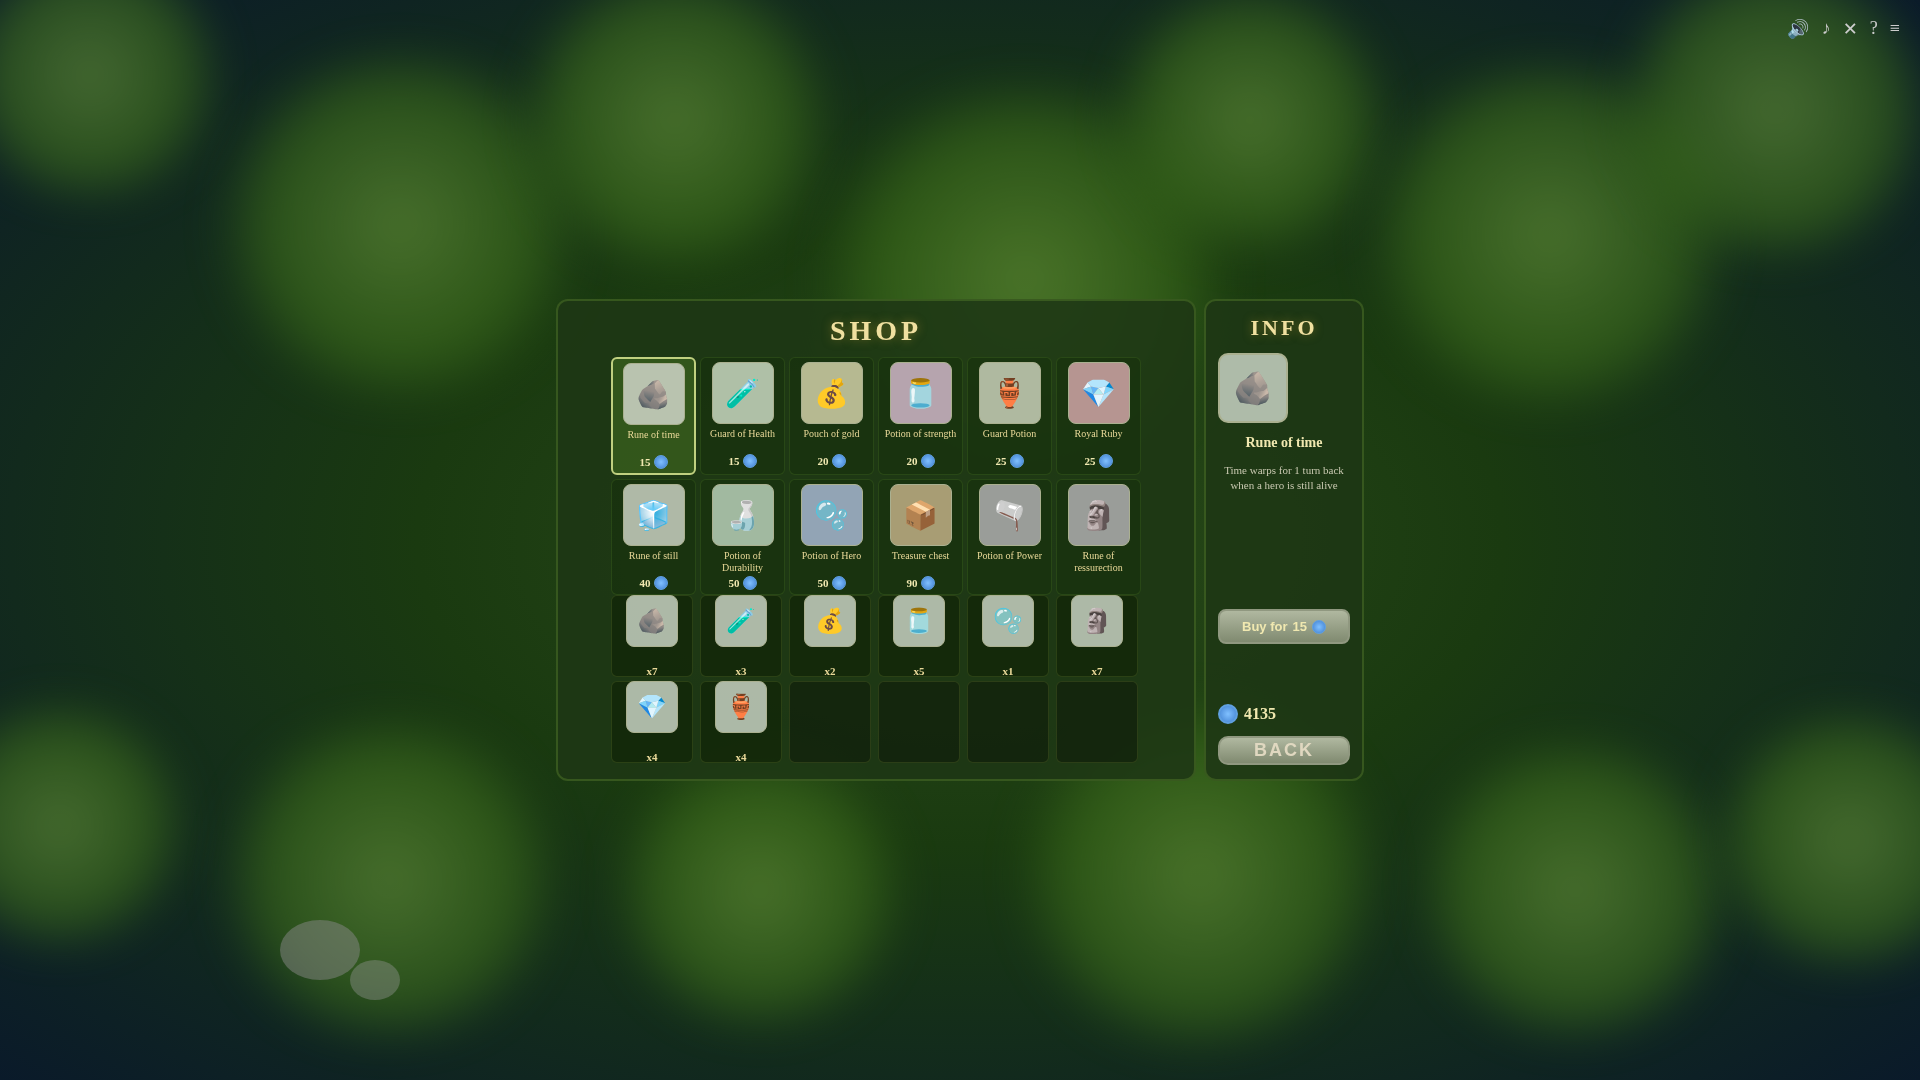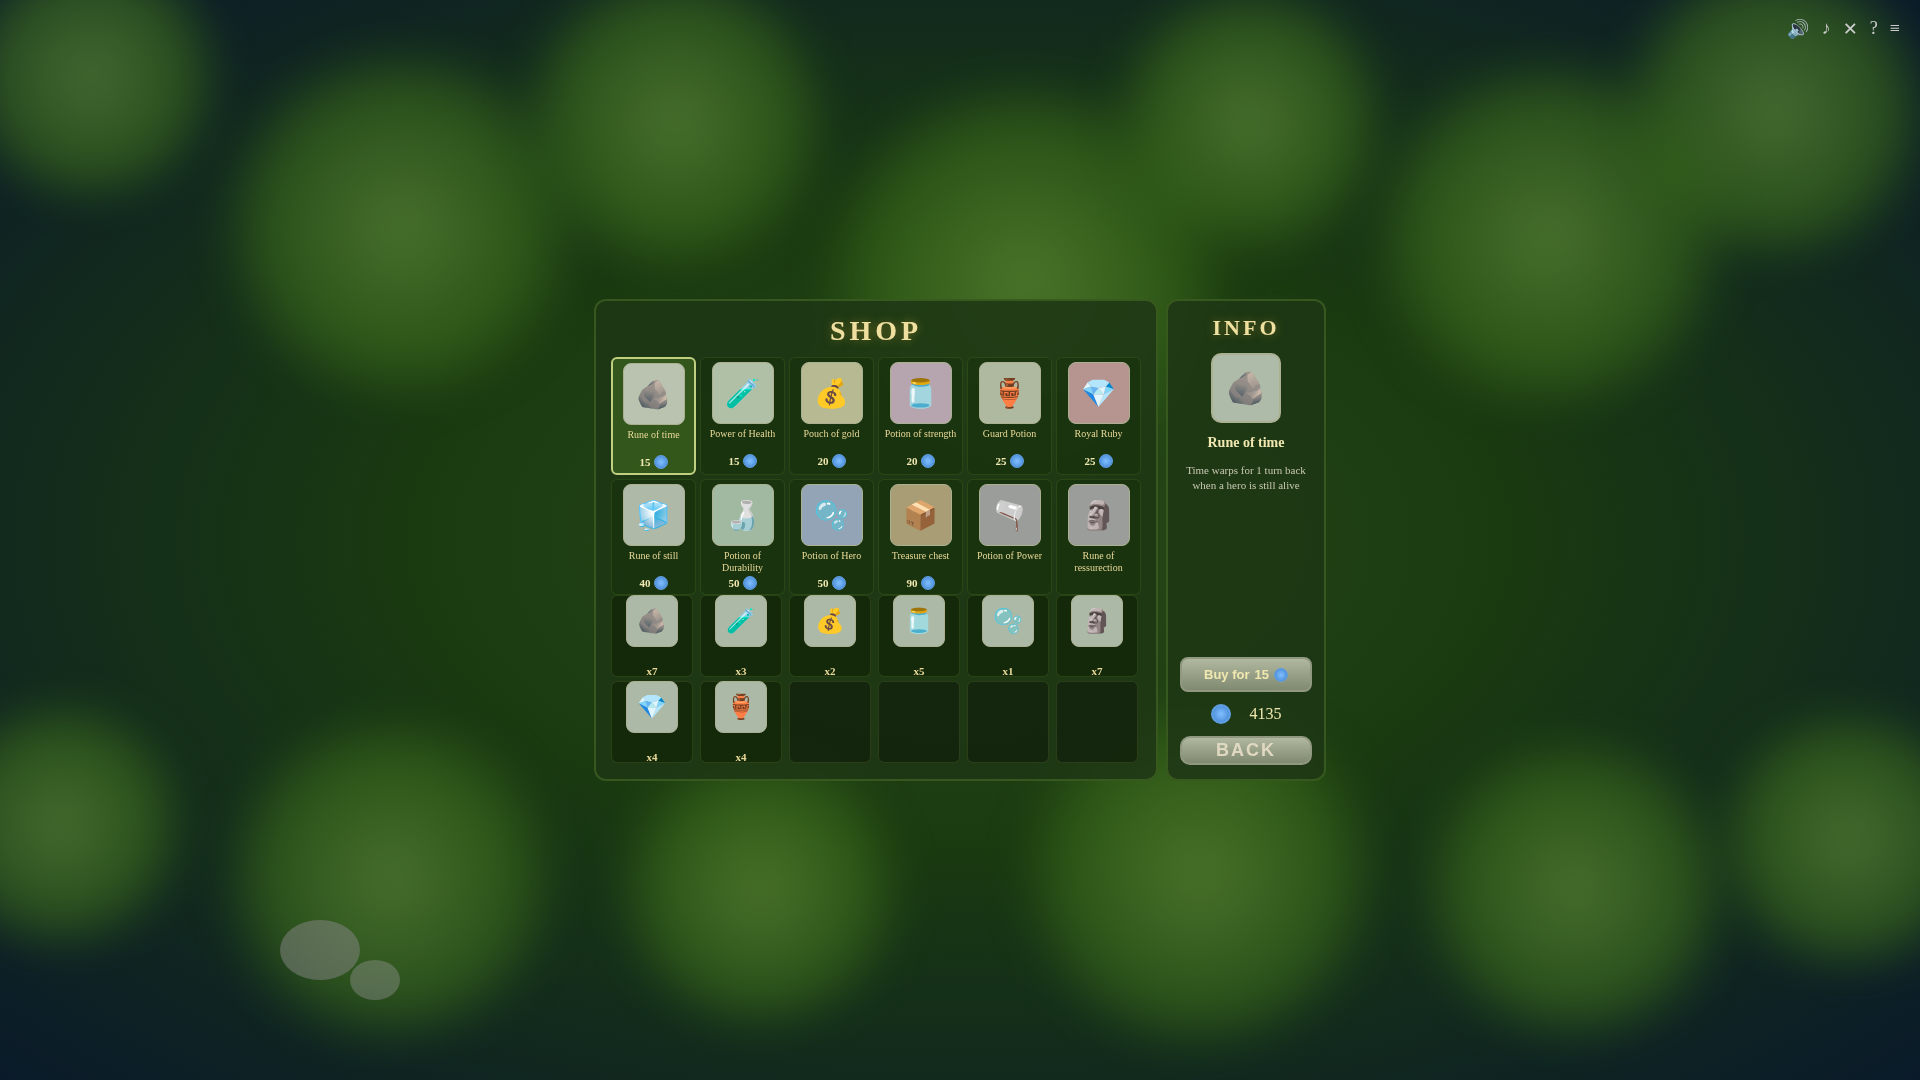--- a/index.html
+++ b/index.html
@@ -48,21 +48,21 @@
       left: 50%;
       top: 50%;
       transform: translate(-50%, -50%);
       display: flex;
       gap: 8px;
       z-index: 5;
     }
 
     
     .shop-panel {
-      width: 564px;
+      width: 640px;
       background: rgba(30, 55, 20, 0.88);
       border-radius: 12px;
       border: 2px solid rgba(80, 120, 40, 0.5);
       padding: 0 0 16px 0;
       overflow: hidden;
     }
 
     .panel-title {
       text-align: center;
       color: #f0e0a0;
@@ -198,21 +198,20 @@
 
     
     .info-panel {
       width: 160px;
       background: rgba(30, 55, 20, 0.88);
       border-radius: 12px;
       border: 2px solid rgba(80, 120, 40, 0.5);
       padding: 14px 12px;
       display: flex;
       flex-direction: column;
-      align-items: center;
       gap: 12px;
     }
 
     .info-title {
       text-align: center;
       color: #f0e0a0;
       font-size: 22px;
       font-weight: bold;
       letter-spacing: 3px;
       text-shadow: 0 0 10px rgba(200,160,50,0.5);
@@ -260,24 +259,25 @@
       display: flex;
       align-items: center;
       gap: 5px;
       width: 100%;
       justify-content: center;
     }
 
     .currency-display {
       display: flex;
       align-items: center;
-      gap: 19px;
+      gap: 6px;
       color: #f0e8b0;
       font-size: 16px;
-      font-weight: normal;
+      font-weight: bold;
+      margin-top: 48px;
     }
 
     .currency-icon {
       width: 20px;
       height: 20px;
       background: radial-gradient(circle, #80c0ff, #4080d0);
       border-radius: 50%;
       border: 2px solid #60a0e0;
     }
 
@@ -334,21 +334,21 @@
     <div class="shop-item selected">
           <div class="item-icon-box" style="background: rgba(200, 207, 192, 0.9); font-size: 28px;">🪨</div>
           <div class="item-name">Rune of time</div>
           <div class="item-price">
             <span>15</span>
             <div class="coin-icon"></div>
           </div>
         </div>
         <div class="shop-item">
           <div class="item-icon-box" style="background: rgba(192, 207, 184, 0.9); font-size: 28px;">🧪</div>
-          <div class="item-name">Power of Health</div>
+          <div class="item-name">Guard of Health</div>
           <div class="item-price">
             <span>15</span>
             <div class="coin-icon"></div>
           </div>
         </div>
         <div class="shop-item">
           <div class="item-icon-box" style="background: rgba(200, 200, 160, 0.9); font-size: 28px;">💰</div>
           <div class="item-name">Pouch of gold</div>
           <div class="item-price">
             <span>20</span>

